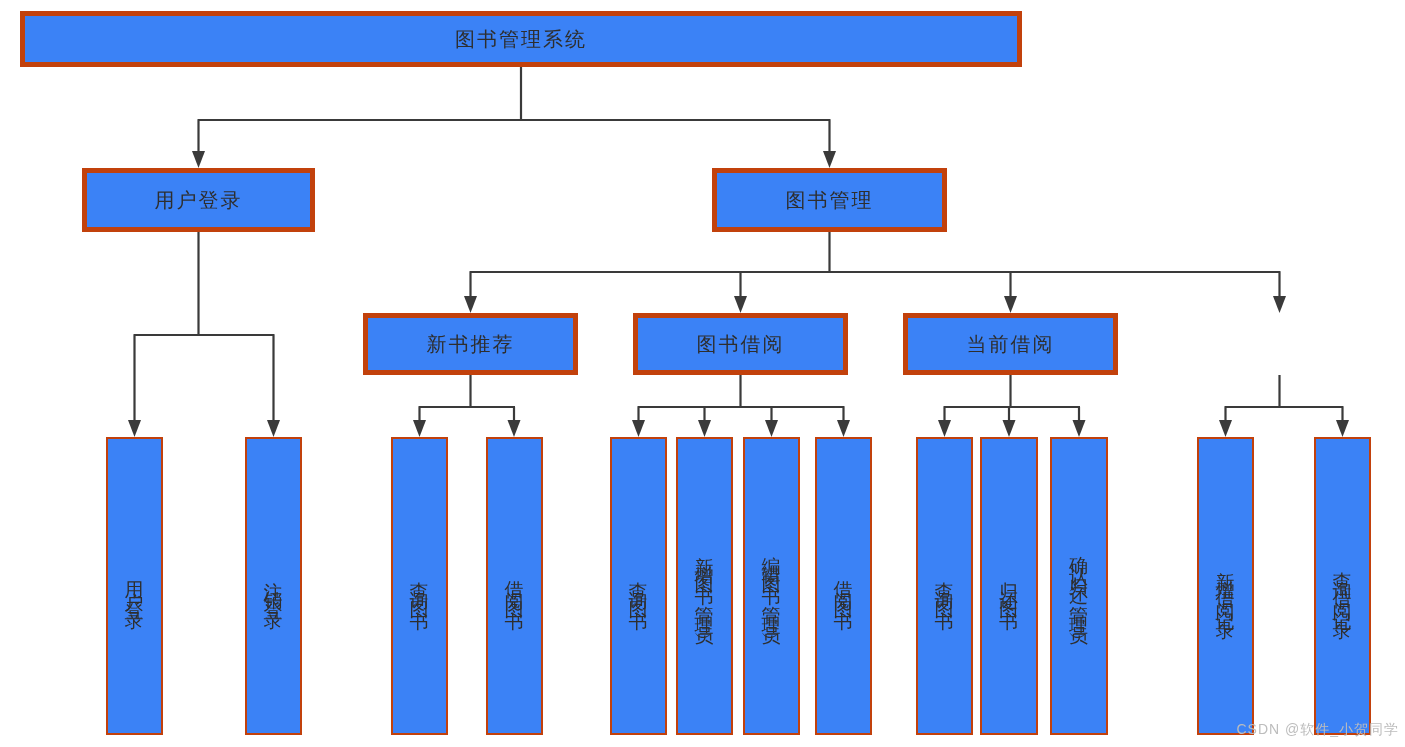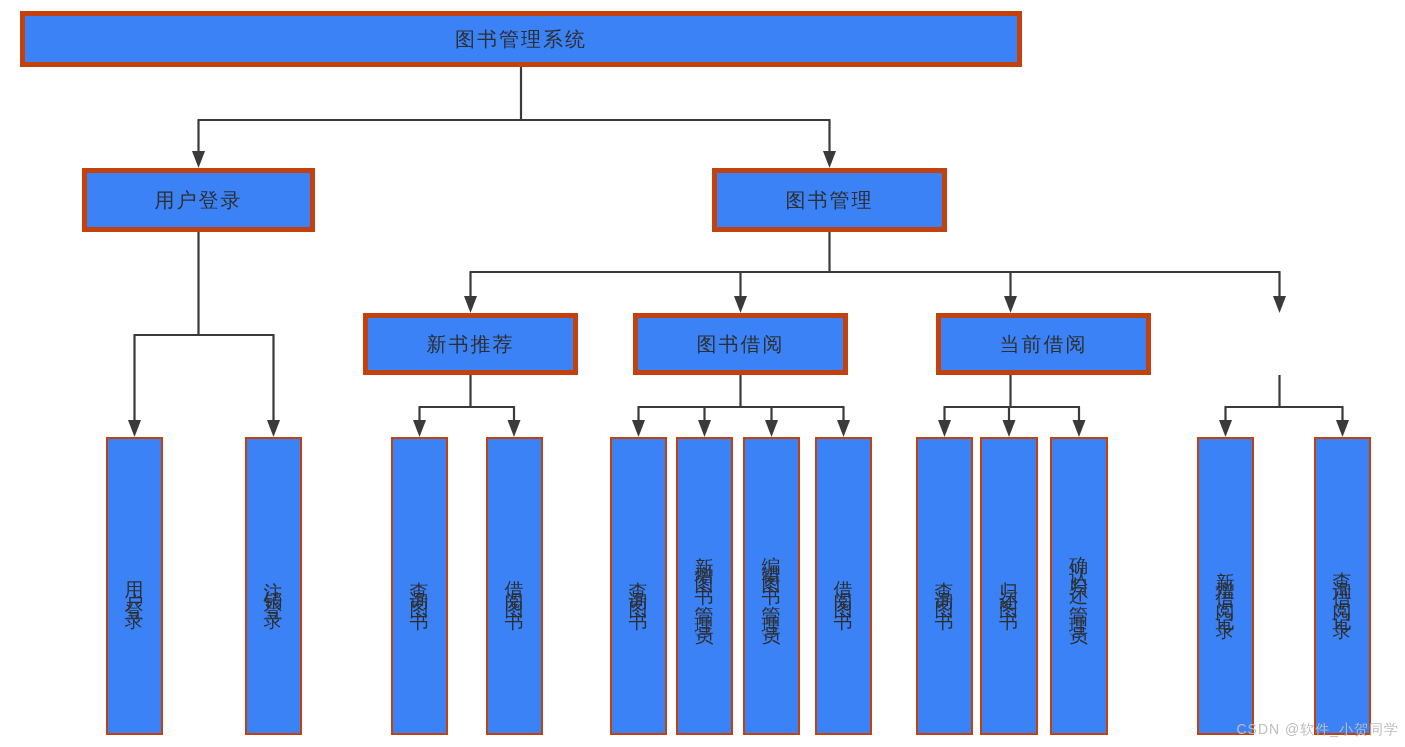--- a/index.html
+++ b/index.html
@@ -122,21 +122,21 @@
     </g>
   </svg>
 
   <div class="box" style="left:20px; top:11px; width:1002px; height:56px;">图书管理系统</div>
 
   <div class="box" style="left:82px; top:168px; width:233px; height:64px;">用户登录</div>
   <div class="box" style="left:712px; top:168px; width:235px; height:64px;">图书管理</div>
 
   <div class="box" style="left:363px; top:313px; width:215px; height:62px;">新书推荐</div>
   <div class="box" style="left:633px; top:313px; width:215px; height:62px;">图书借阅</div>
-  <div class="box" style="left:936px; top:313px; width:215px; height:62px;">当前借阅</div>
+  <div class="box" style="left:903px; top:313px; width:215px; height:62px;">当前借阅</div>
 
   <div class="box leaf" style="left:106px; top:437px; width:57px; height:298px;">用户登录</div>
   <div class="box leaf" style="left:245px; top:437px; width:57px; height:298px;">注销登录</div>
 
   <div class="box leaf" style="left:391px; top:437px; width:57px; height:298px;">查询图书</div>
   <div class="box leaf" style="left:486px; top:437px; width:57px; height:298px;">借阅图书</div>
 
   <div class="box leaf" style="left:610px; top:437px; width:57px; height:298px;">查询图书</div>
   <div class="box leaf" style="left:676px; top:437px; width:57px; height:298px;">新增图书（管理员）</div>
   <div class="box leaf" style="left:743px; top:437px; width:57px; height:298px;">编辑图书（管理员）</div>

